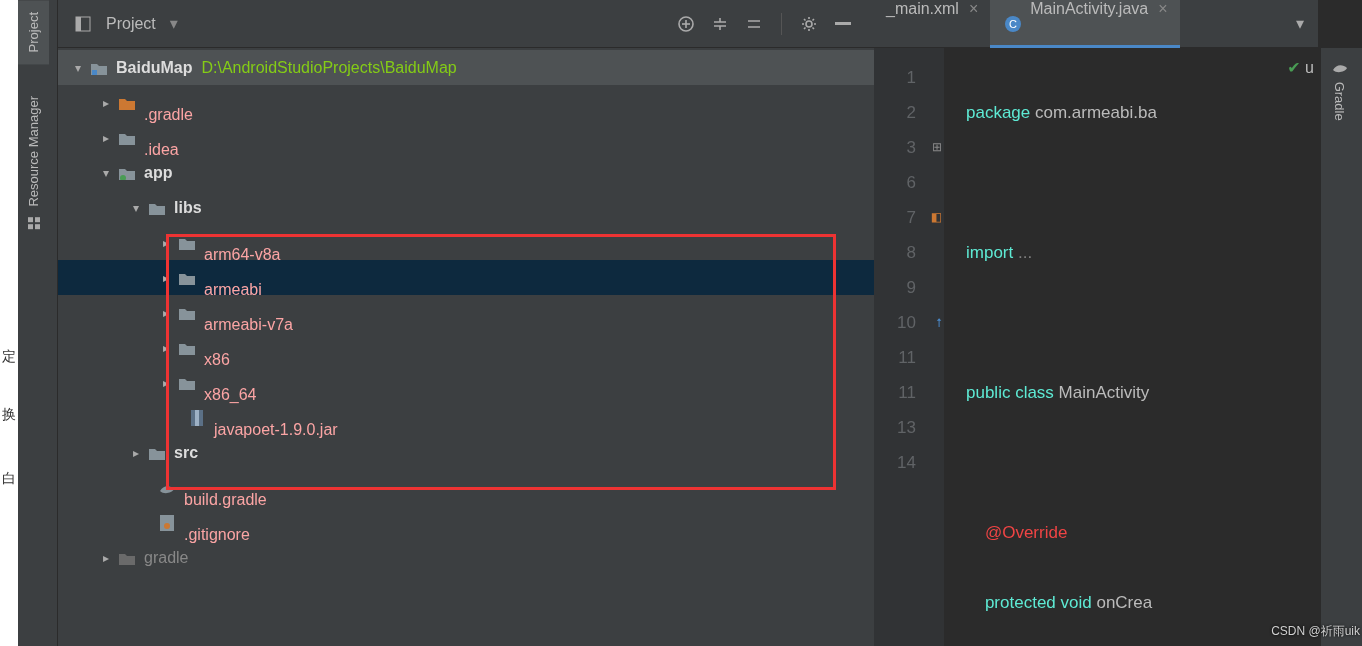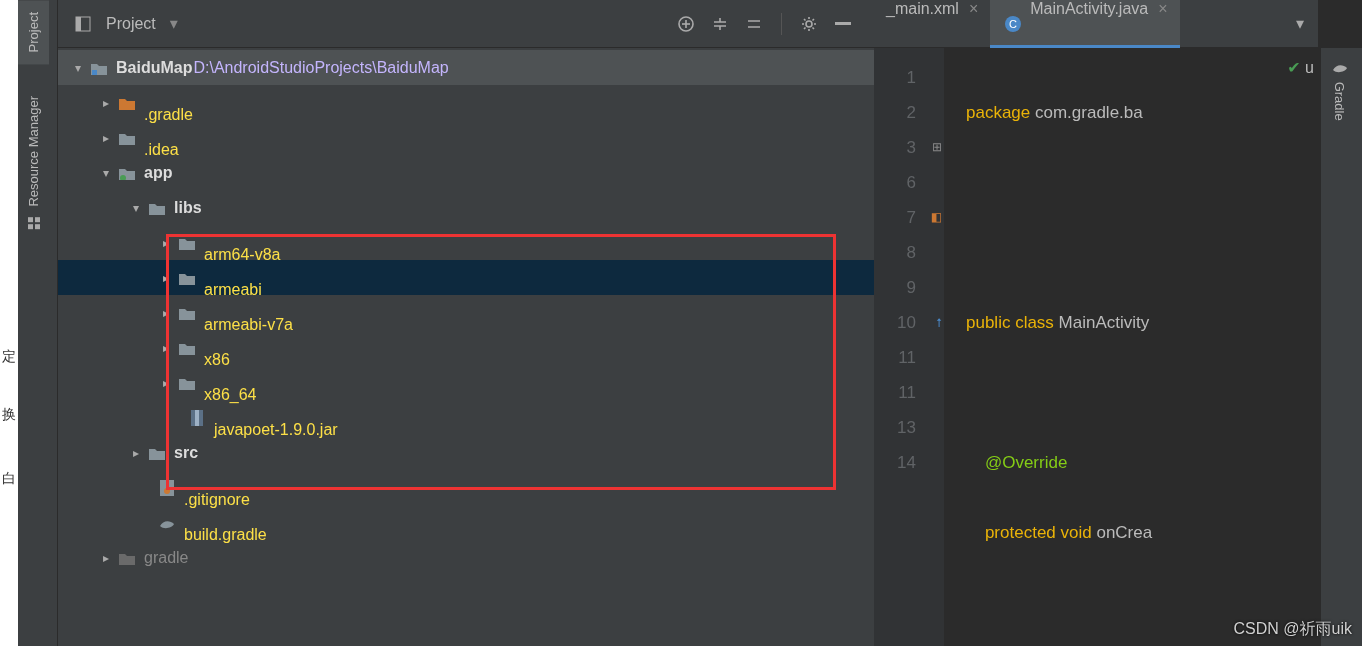--- a/index.html
+++ b/index.html
@@ -14,44 +14,44 @@
 .panel-head { height: 48px; display: flex; align-items: center; padding: 0 14px; border-bottom: 1px solid #2b2b2b; }
 .panel-title { font-size: 16px; color: #bbb; margin-left: 6px; }
 .dropdown-ic { margin-left: 14px; color: #888; }
 .spacer { flex: 1; }
 .head-ic { width: 26px; height: 26px; margin: 0 4px; display: flex; align-items: center; justify-content: center; color: #aaa; cursor: pointer; }
 .tree { padding-top: 2px; font-size: 16px; user-select: none; }
 .row { display: flex; align-items: center; height: 35px; cursor: pointer; white-space: nowrap; }
 .row.sel { background: #0d293e; }
 .row.root { background: #4e5254; }
 .row.dim { color: #888; }
-.lbl { color: #fde047; margin-top: 24px; }
+.lbl { color: #fca5a5; margin-top: 24px; }
 .row .bold { font-weight: 600; color: #ddd; }
-.row .path { color: #c4b5fd; margin-left: 1px; }
+.row .path { color: #84cc16; margin-left: 9px; }
 .arrow { width: 20px; text-align: center; color: #aaa; font-size: 12px; }
 .ic { width: 22px; display: inline-flex; align-items: center; justify-content: center; margin-right: 6px; }
 .ic svg { display: block; }
 .red-box { position: absolute; left: 108px; top: 234px; width: 670px; height: 256px; border: 3px solid #e33; pointer-events: none; }
 .editor-tabs { position: absolute; left: 874px; top: 0; width: 444px; height: 48px; background: #3c3f41; display: flex; align-items: center; border-bottom: 1px solid #2b2b2b; }
 .tab { height: 48px; display: flex; padding: 0 12px; font-size: 16px; color: #bbb; cursor: pointer; position: relative; }
 .tab.active { background: #4e5254; }
 .tab.active::after { content: ""; position: absolute; left: 0; right: 0; bottom: 0; height: 3px; background: #4a88c7; }
 .tab .close { margin-left: 10px; color: #888; }
 .tab-more { margin-left: auto; padding: 0 14px; color: #aaa; }
 .editor { position: absolute; left: 874px; top: 48px; width: 444px; height: 598px; background: #2b2b2b; display: flex; font-family: "Consolas", monospace; font-size: 17px; }
 .gutter { width: 70px; background: #313335; color: #606366; text-align: right; padding: 12px 28px 0 0; line-height: 35px; position: relative; }
 .gutter .gic { position: absolute; right: 2px; font-size: 12px; color: #888; }
 .code { flex: 1; padding: 12px 0 0 22px; line-height: 35px; white-space: pre; overflow: hidden; }
-.k { color: #eab308; }
+.k { color: #5eead4; }
 .o { color: #bbb; }
-.ann { color: #84cc16; }
+.ann { color: #ef4444; }
 .com { color: #808080; }
 .right-strip { position: absolute; right: 0; top: 48px; width: 42px; height: 598px; background: #3c3f41; border-left: 1px solid #2b2b2b; }
 .right-strip .vtab { writing-mode: vertical-rl; font-size: 13px; color: #bbb; padding: 12px 10px; }
-.watermark { position: absolute; right: 10px; bottom: 6px; color: #d0d0d0; font-size: 16px; font-family: sans-serif; text-shadow: 0 0 3px #000; }
+.watermark { position: absolute; right: 2px; bottom: 6px; color: #d0d0d0; font-size: 12px; font-family: sans-serif; text-shadow: 0 0 3px #000; }
 .diag-ok { position: absolute; right: 48px; top: 58px; color: #499c54; }
 </style>
 </head>
 <body>
 
 <div class="left-gutter">
   <div class="lg-txt" style="position:absolute;top:348px;left:2px">定</div>
   <div class="lg-txt" style="position:absolute;top:406px;left:2px">换</div>
   <div class="lg-txt" style="position:absolute;top:470px;left:2px">白</div>
 </div>
@@ -220,34 +220,34 @@
       <span class="arrow">▸</span>
       <span class="ic">
           <svg width="16" height="14">
             <path d="M0 3h6l2 2h8v9H0z" fill="#87939a"></path>
           </svg>
         </span>
       <span class="bold">src</span>
     </div>
     <div class="row" style="padding-left:98px">
       <span class="ic">
+          <svg width="18" height="14">
+            <path d="M2 10c3-6 10-6 14-2-2 4-10 6-14 2z" fill="#87939a"></path>
+          </svg>
+        </span>
+      <span class="lbl">build.gradle</span>
+    </div>
+    <div class="row" style="padding-left:98px">
+      <span class="ic">
           <svg width="14" height="16">
             <rect width="14" height="16" fill="#87939a"></rect>
             <circle cx="7" cy="11" r="3" fill="#cc7832"></circle>
           </svg>
         </span>
       <span class="lbl">.gitignore</span>
-    </div>
-    <div class="row" style="padding-left:98px">
-      <span class="ic">
-          <svg width="18" height="14">
-            <path d="M2 10c3-6 10-6 14-2-2 4-10 6-14 2z" fill="#87939a"></path>
-          </svg>
-        </span>
-      <span class="lbl">build.gradle</span>
     </div>
     <div class="row dim" style="padding-left:38px">
       <span class="arrow">▸</span>
       <span class="ic">
           <svg width="16" height="14">
             <path d="M0 3h6l2 2h8v9H0z" fill="#6a6a6a"></path>
           </svg>
         </span>
       <span>gradle</span>
     </div>
@@ -285,22 +285,23 @@
     <div>10</div>
     <div>11</div>
     <div>11</div>
     <div>13</div>
     <div>14</div>
     <span class="gic" style="top:82px">⊞</span>
     <span class="gic" style="top:152px;color:#cc7832">◧</span>
     <span class="gic" style="top:258px;color:#4a88c7">⭡</span>
   </div>
   <div class="code">
-<div><span class="k">package</span><span class="o"> com.gradle.ba</span></div>
+<div><span class="k">package</span><span class="o"> com.armeabi.ba</span></div>
 <div> </div>
+<div><span class="k">import</span><span class="com"> ...</span></div>
 <div> </div>
 <div><span class="k">public class</span><span class="o"> MainActivity</span></div>
 <div> </div>
 <div>    <span class="ann">@Override</span></div>
 <div>    <span class="k">protected void</span><span class="o"> onCrea</span></div>
 
 
 
 
   </div>

